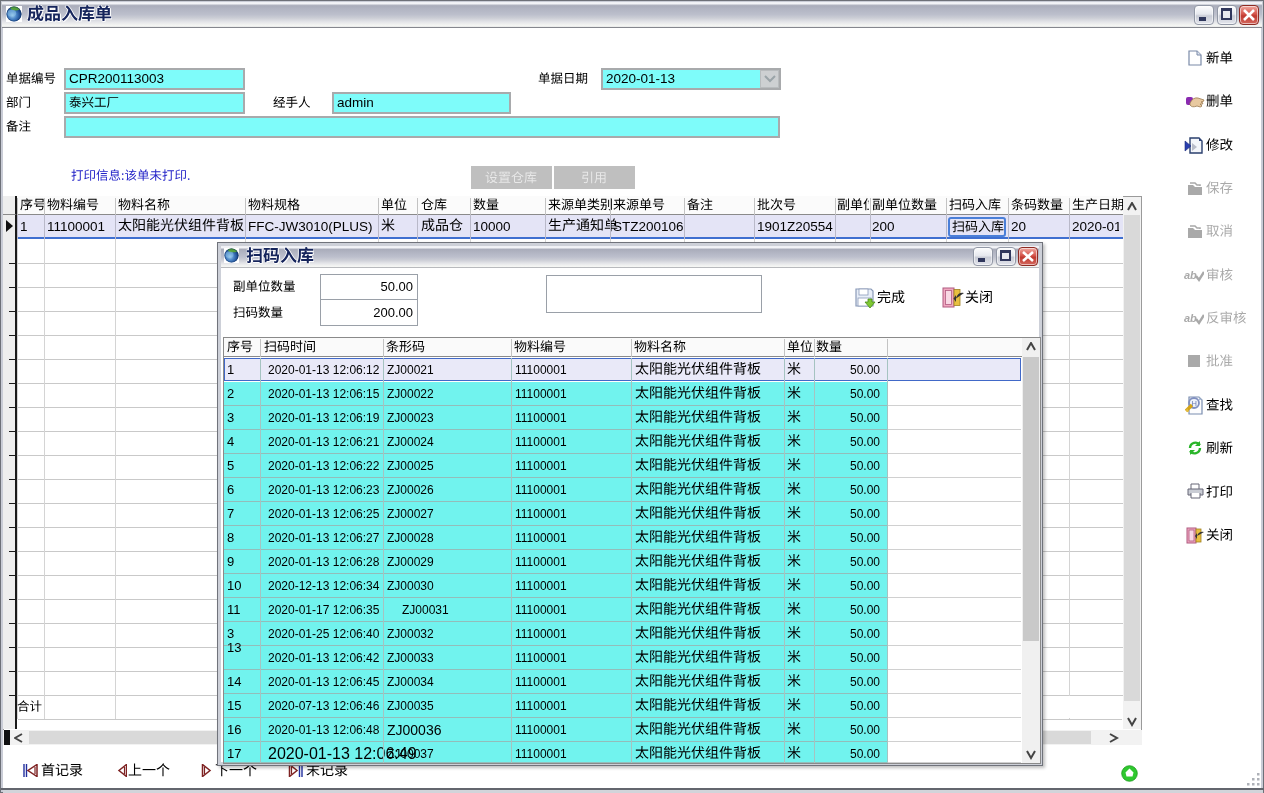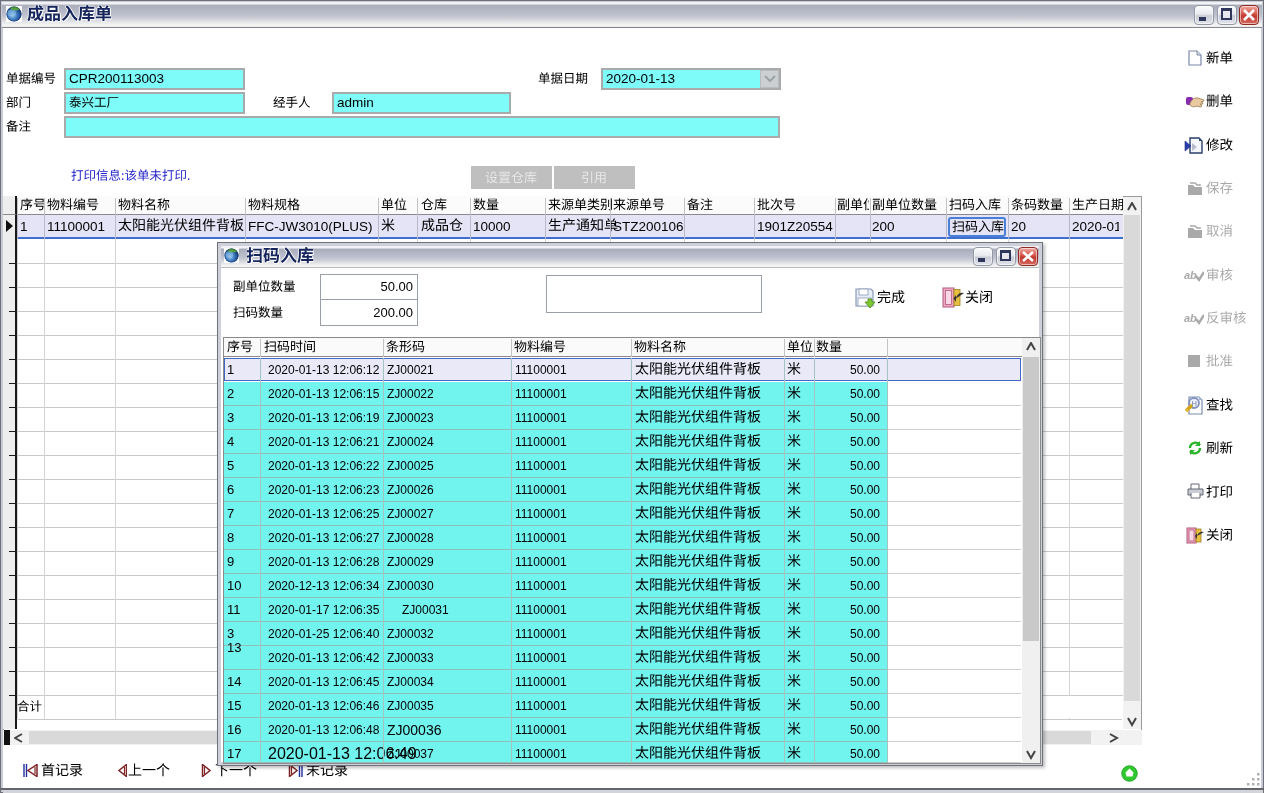--- a/index.html
+++ b/index.html
@@ -1159,21 +1159,21 @@
     </svg>
     <svg class="ab" style="left:569px;top:431px" width="15" height="16">
       <g transform="translate(0,11.6) scale(0.01400)">
         <use href="#gmi"></use>
       </g>
     </svg>
     <div class="ab rt" style="left:596px;top:427px;width:66px;height:24px;line-height:24px;font-size:12px">50.00</div>
     <div class="ab" style="left:6px;top:451px;width:663px;height:24px;background:#71f3ee;border-bottom:1px solid #93bdba"></div>
     <div class="ab" style="left:669px;top:451px;width:134px;height:24px;background:#fff;border-bottom:1px solid #d0d0d0"></div>
     <div class="ab lt" style="left:9px;top:451px;height:24px;line-height:24px;font-size:13px">15</div>
-    <div class="ab lt" style="left:50px;top:451px;height:24px;line-height:24px;font-size:12px">2020-01-13 12:06:46</div>
+    <div class="ab lt" style="left:50px;top:451px;height:24px;line-height:24px;font-size:12px">2020-07-13 12:06:46</div>
     <div class="ab lt" style="left:169px;top:451px;height:24px;line-height:24px;font-size:12px">ZJ00035</div>
     <div class="ab lt" style="left:297px;top:451px;height:24px;line-height:24px;font-size:12px">11100001</div>
     <svg class="ab" style="left:417px;top:455px" width="128" height="16">
       <g transform="translate(0,11.6) scale(0.01400)">
         <use href="#gmat"></use>
       </g>
     </svg>
     <svg class="ab" style="left:569px;top:455px" width="15" height="16">
       <g transform="translate(0,11.6) scale(0.01400)">
         <use href="#gmi"></use>

